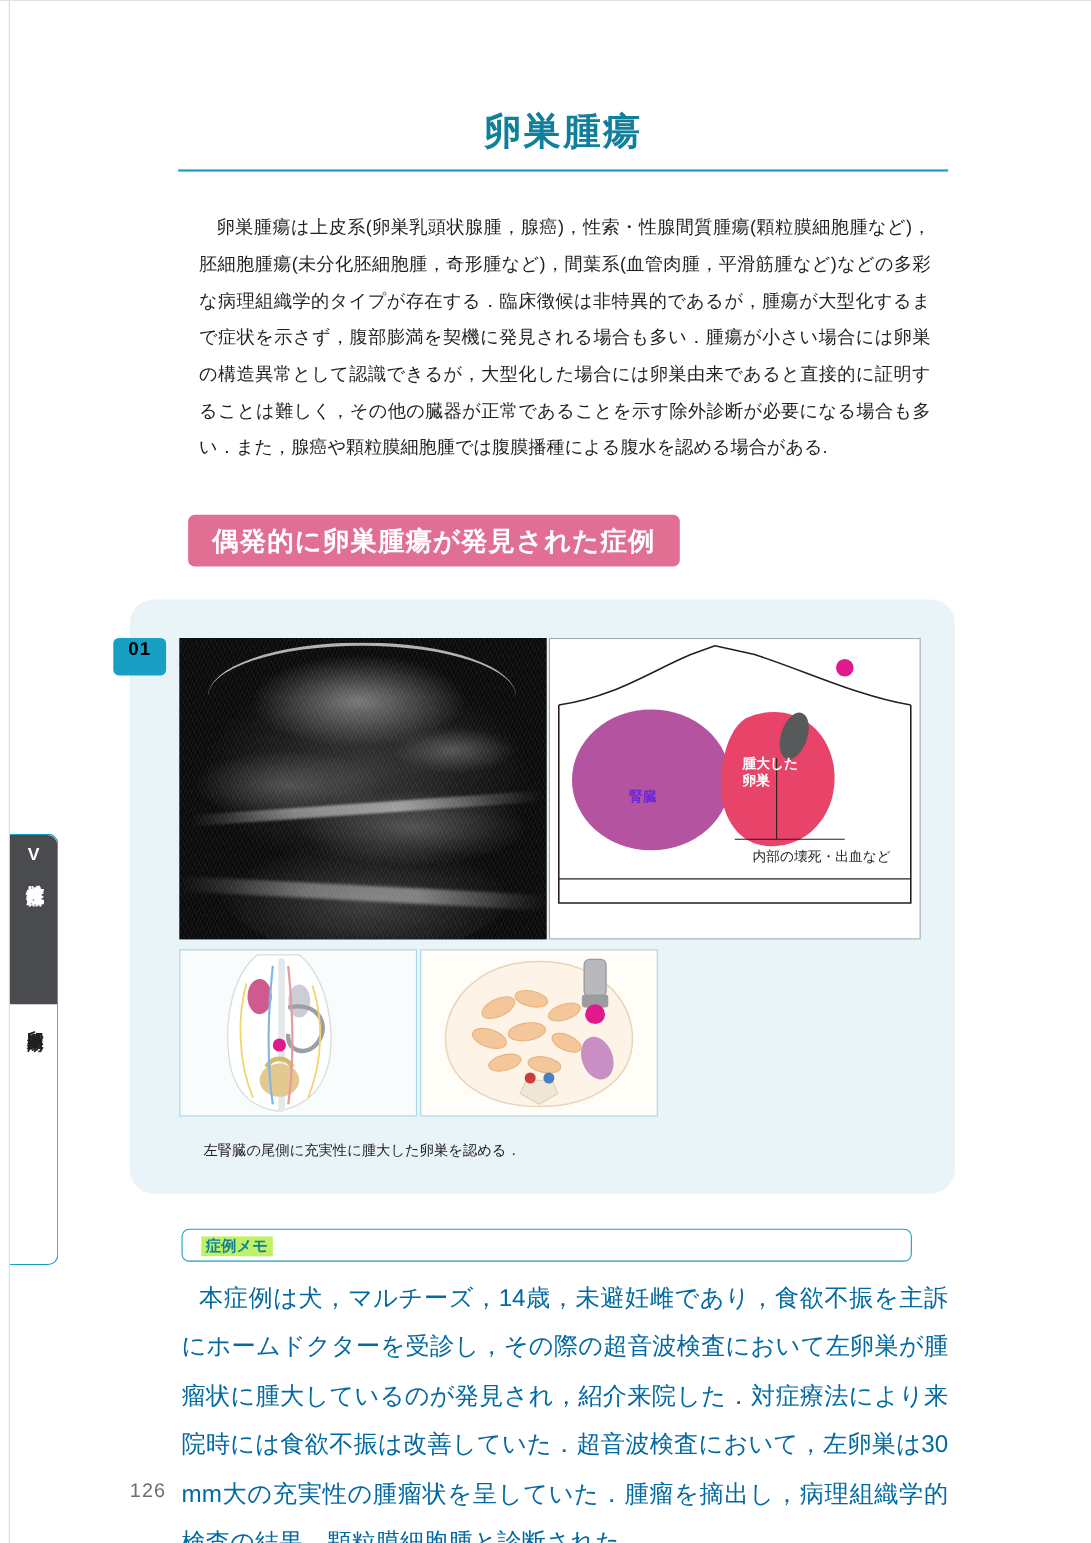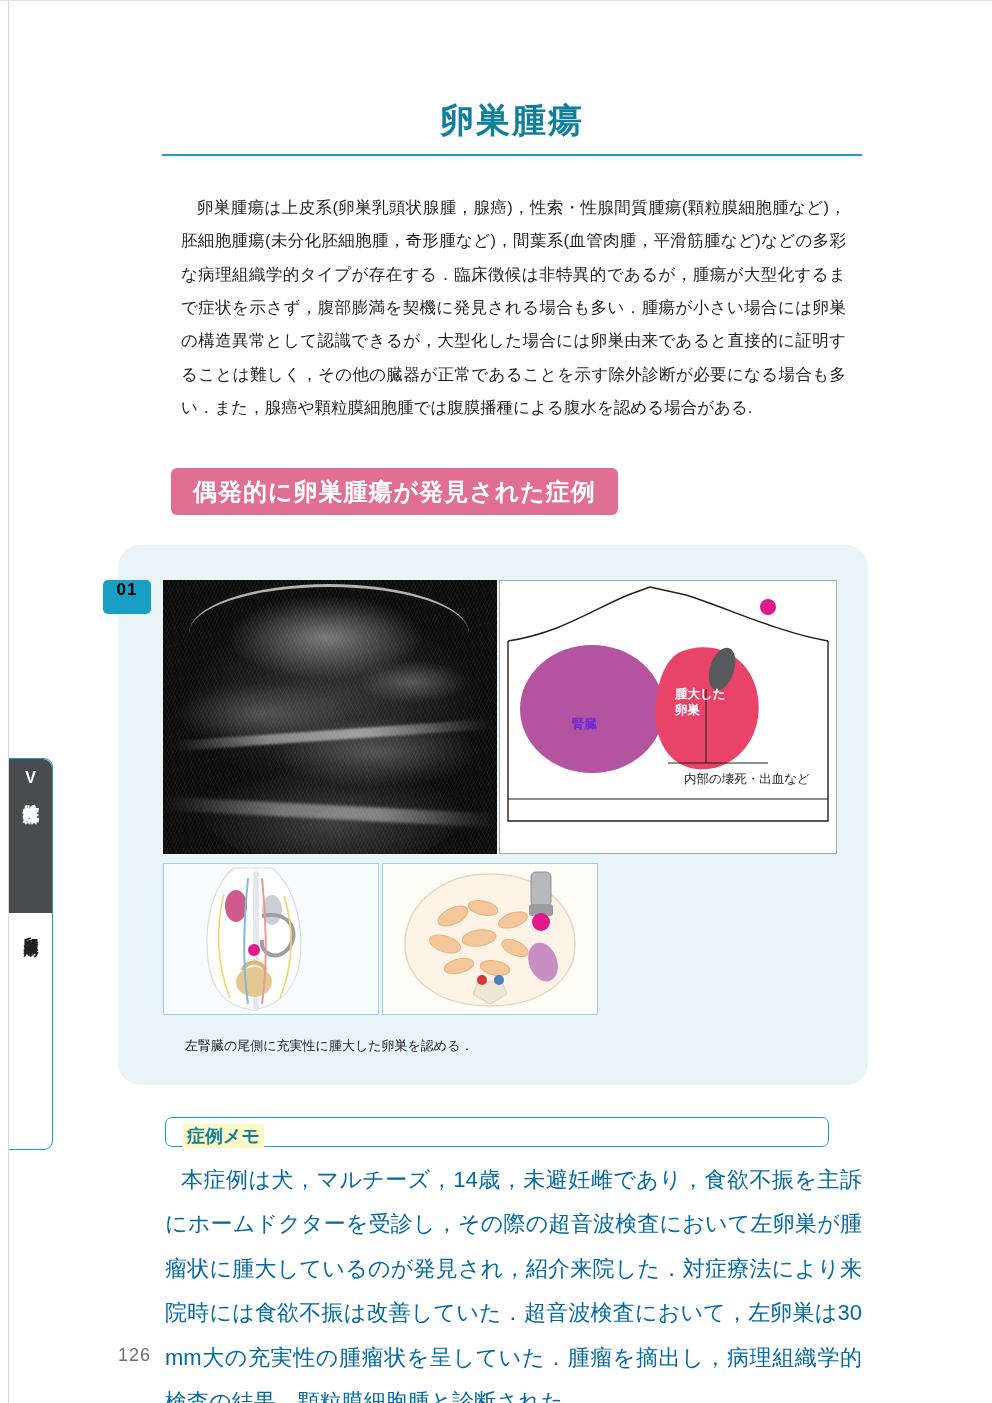--- a/index.html
+++ b/index.html
@@ -288,24 +288,24 @@
     width: 664px;
     height: 30px;
     border: 1px solid #1a9fc4;
     border-radius: 7px;
     box-sizing: border-box;
   }
   .memo-label {
     position: absolute;
     left: 183px;
     top: 1124px;
-    font-size: 18px;
+    font-size: 14px;
     font-weight: bold;
     color: #0f7f9c;
-    background: #fef9c3;
+    background: #bef264;
     padding: 0 4px;
   }
 
   .memo-text {
     position: absolute;
     left: 165px;
     top: 1158px;
     width: 697px;
     font-size: 22px;
     line-height: 2.02;

